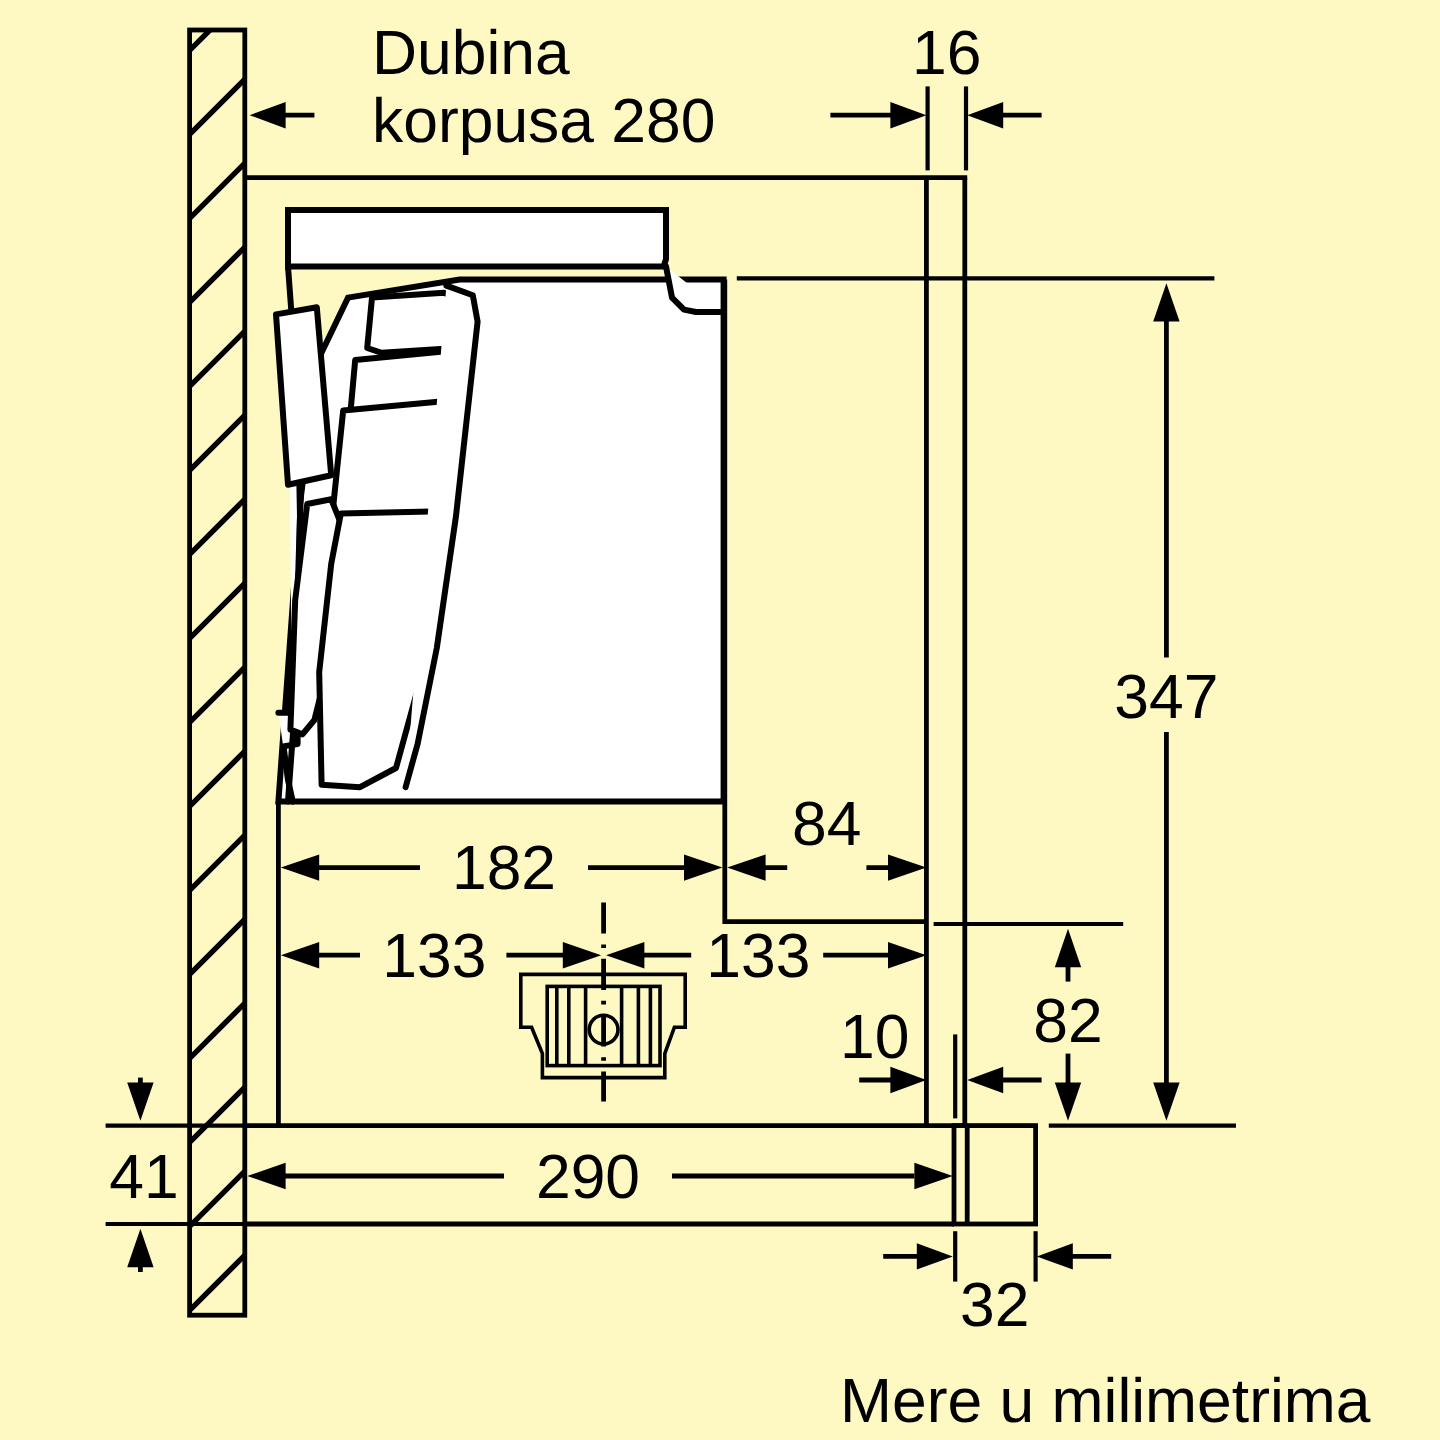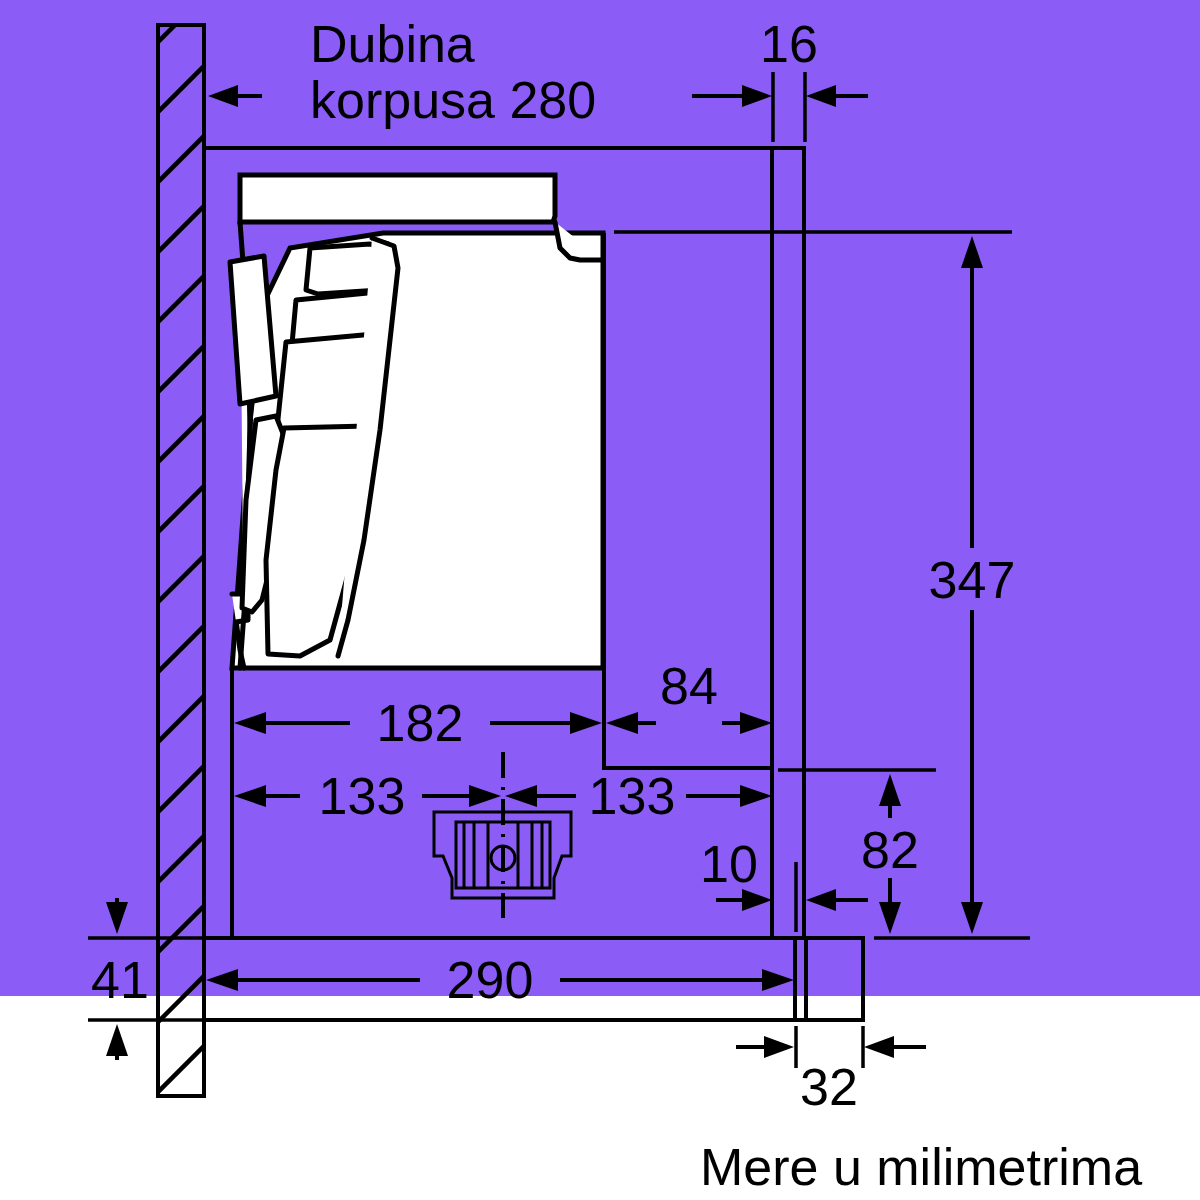--- a/index.html
+++ b/index.html
@@ -9,22 +9,22 @@
   }
   body {
     width: 1200px;
     height: 1200px;
     font-family: "Liberation Sans", sans-serif;
     overflow: hidden;
   }
   #drawing-root {
     position: relative;
     width: 1200px;
-    height: 996px;
-    background: #8b5cf6;
+    height: 1200px;
+    background: #fef9c3;
   }
   svg.tech-drawing {
     display: block;
     width: 1200px;
     height: 1200px;
   }
   .ln {
     stroke: #000000;
     fill: none;
     stroke-width: 4;

